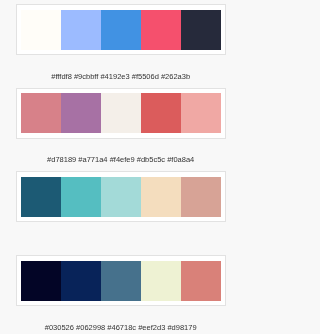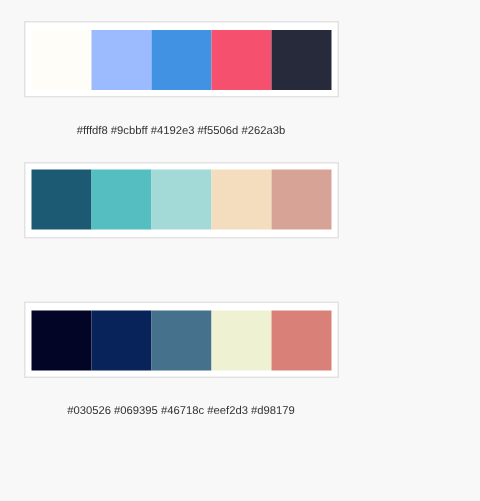--- a/index.html
+++ b/index.html
@@ -4,21 +4,21 @@
 <title>Color Palettes</title>
 <style>
   html,body{margin:0;padding:0;}
   body{
     width:240px;height:334px;
     background:#f8f8f8;
     font-family:"Liberation Sans",sans-serif;
     overflow:hidden;
   }
   #palette-list{padding-top:4px;}
-  .palette-block{height:83.7px;width:210px;margin-left:15.7px;margin-top:10px;}
+  .palette-block{height:83.7px;width:210px;margin-left:15.7px;}
   .card{
     margin:0;
     width:210px;
     box-sizing:border-box;
     background:#ffffff;
     border:1px solid #e2e2e2;
     padding:4.5px 4px;
   }
   .swatches{display:flex;height:40px;width:100%;}
   .sw{flex:1 1 0;height:100%;}
@@ -42,20 +42,32 @@
         <div class="sw" style="background-color: rgb(255, 253, 248);"></div>
         <div class="sw" style="background-color: rgb(156, 187, 255);"></div>
         <div class="sw" style="background-color: rgb(65, 146, 227);"></div>
         <div class="sw" style="background-color: rgb(245, 80, 109);"></div>
         <div class="sw" style="background-color: rgb(38, 42, 59);"></div>
       </div>
     </div>
     <div class="hexline" style="color: rgb(51, 51, 51);">#fffdf8 #9cbbff #4192e3 #f5506d #262a3b</div>
   </div>
 
+  <div class="palette-block">
+    <div class="card" style="background-color: rgb(255, 255, 255); border-color: rgb(226, 226, 226);">
+      <div class="swatches">
+        <div class="sw" style="background-color: rgb(215, 129, 137);"></div>
+        <div class="sw" style="background-color: rgb(167, 113, 164);"></div>
+        <div class="sw" style="background-color: rgb(244, 239, 233);"></div>
+        <div class="sw" style="background-color: rgb(219, 92, 92);"></div>
+        <div class="sw" style="background-color: rgb(240, 168, 164);"></div>
+      </div>
+    </div>
+    <div class="hexline" style="color: rgb(51, 51, 51);">#d78189 #a771a4 #f4efe9 #db5c5c #f0a8a4</div>
+  </div>
 
   <div class="palette-block">
     <div class="card" style="background-color: rgb(255, 255, 255); border-color: rgb(226, 226, 226);">
       <div class="swatches">
         <div class="sw" style="background-color: rgb(28, 90, 116);"></div>
         <div class="sw" style="background-color: rgb(85, 190, 193);"></div>
         <div class="sw" style="background-color: rgb(163, 218, 216);"></div>
         <div class="sw" style="background-color: rgb(244, 221, 190);"></div>
         <div class="sw" style="background-color: rgb(215, 163, 150);"></div>
       </div>
@@ -65,16 +77,16 @@
   <div class="palette-block">
     <div class="card" style="background-color: rgb(255, 255, 255); border-color: rgb(226, 226, 226);">
       <div class="swatches">
         <div class="sw" style="background-color: rgb(3, 5, 38);"></div>
         <div class="sw" style="background-color: rgb(8, 35, 89);"></div>
         <div class="sw" style="background-color: rgb(70, 113, 140);"></div>
         <div class="sw" style="background-color: rgb(238, 242, 211);"></div>
         <div class="sw" style="background-color: rgb(217, 129, 121);"></div>
       </div>
     </div>
-    <div class="hexline" style="color: rgb(51, 51, 51);">#030526 #069395 #46718c #eef2d3 #d98179</div>
+    <div class="hexline" style="color: rgb(51, 51, 51);">#030526 #062998 #46718c #eef2d3 #d98179</div>
   </div>
 
 </div>
 
 </body></html>

